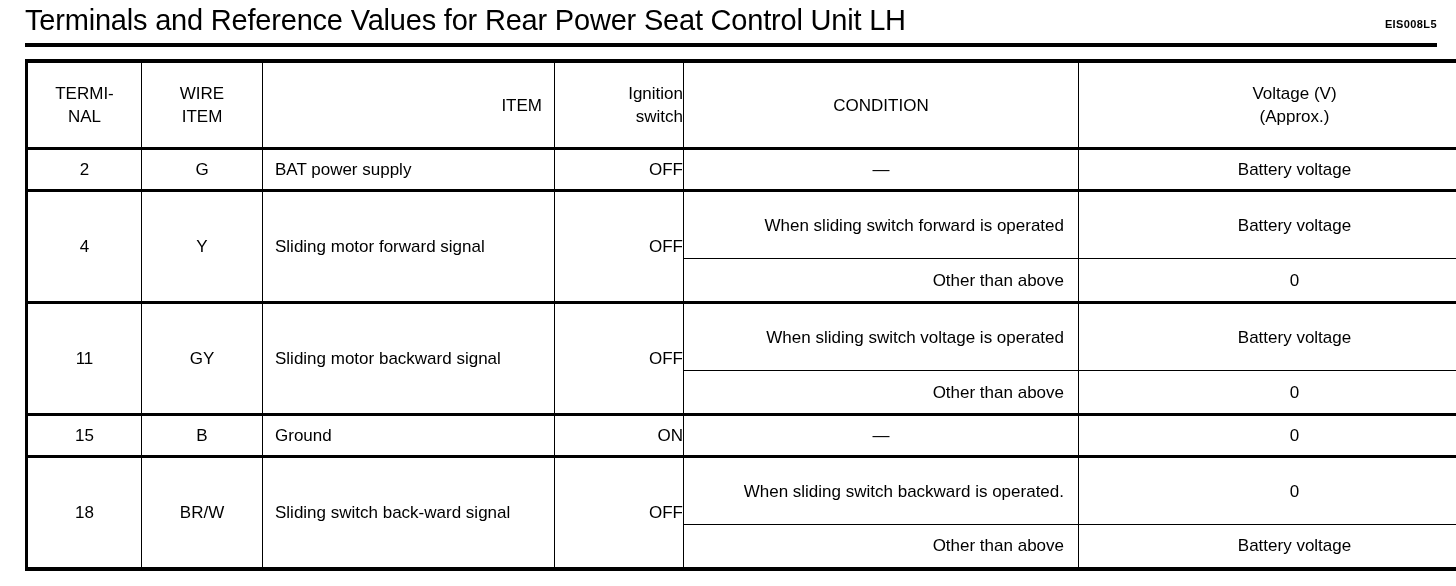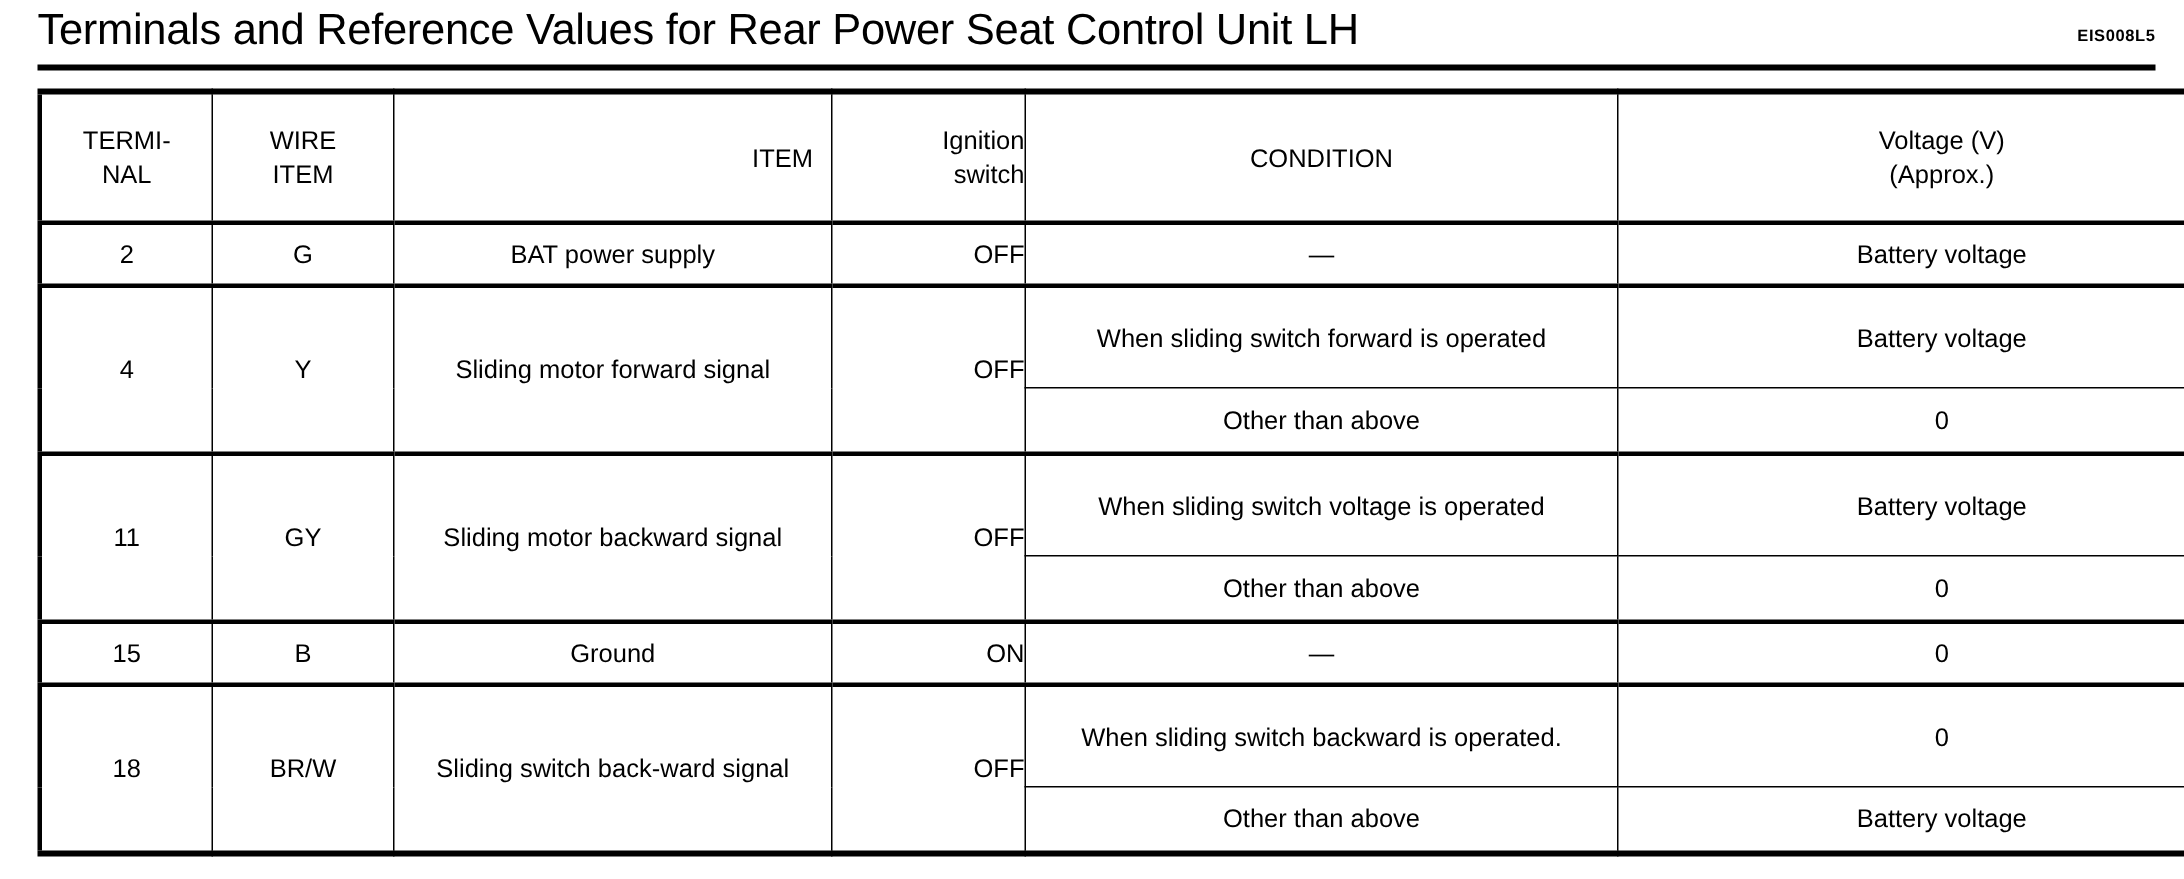--- a/index.html
+++ b/index.html
@@ -90,23 +90,23 @@
   tr.group-start > td,
   tr.group-start > th {
     border-top: 3px solid #000;
   }
   thead tr th {
     border-bottom: 3px solid #000;
   }
 
   .c-term   { width: 113px; text-align: center; }
   .c-wire   { width: 120px; text-align: center; }
-  .c-item   { width: 267px; text-align: center;  padding: 6px 12px !important; }
+  .c-item   { width: 267px; text-align: left;  padding: 6px 12px !important; }
   .c-ign    { width: 128px; text-align: right; }
-  .c-cond   { width: 366px; text-align: center;  padding: 6px 14px !important; }
+  .c-cond   { width: 366px; text-align: right;  padding: 6px 14px !important; }
   .c-volt   { width: 415px; text-align: center; padding: 4px 8px !important; }
 
   td.c-term, td.c-wire, td.c-ign { font-size: 17px; }
 
   .r-single { height: 42px; }
   .r-sub-tall { height: 68px; }
   .r-sub-short { height: 44px; }
 
   .dash {
     display: inline-block;

